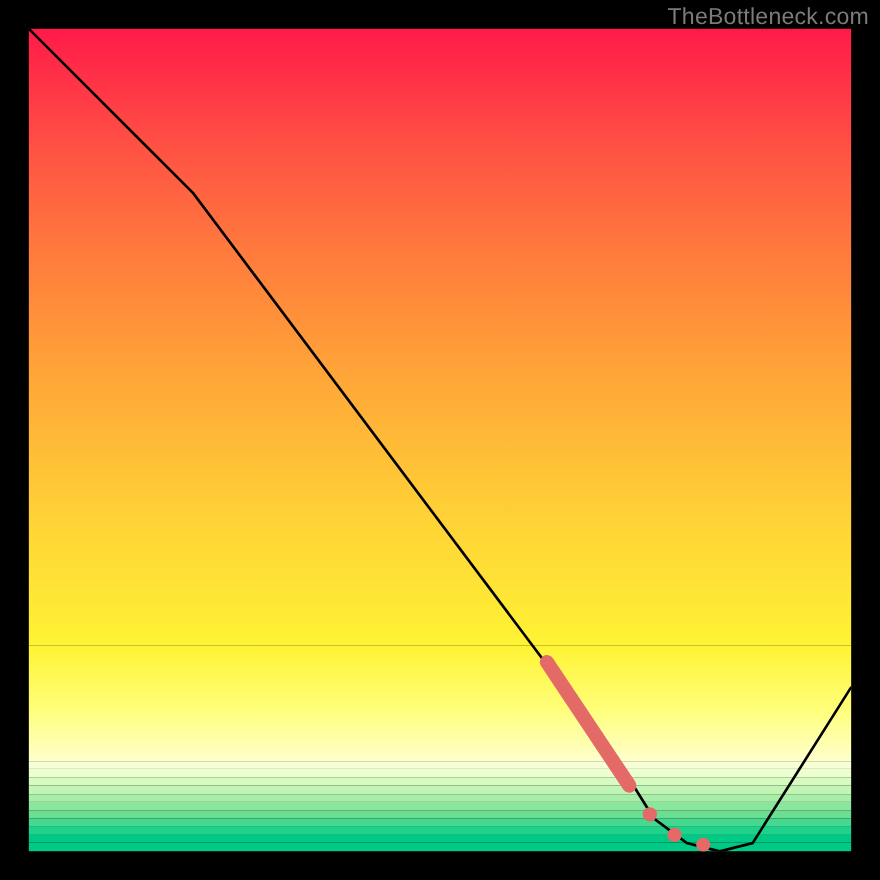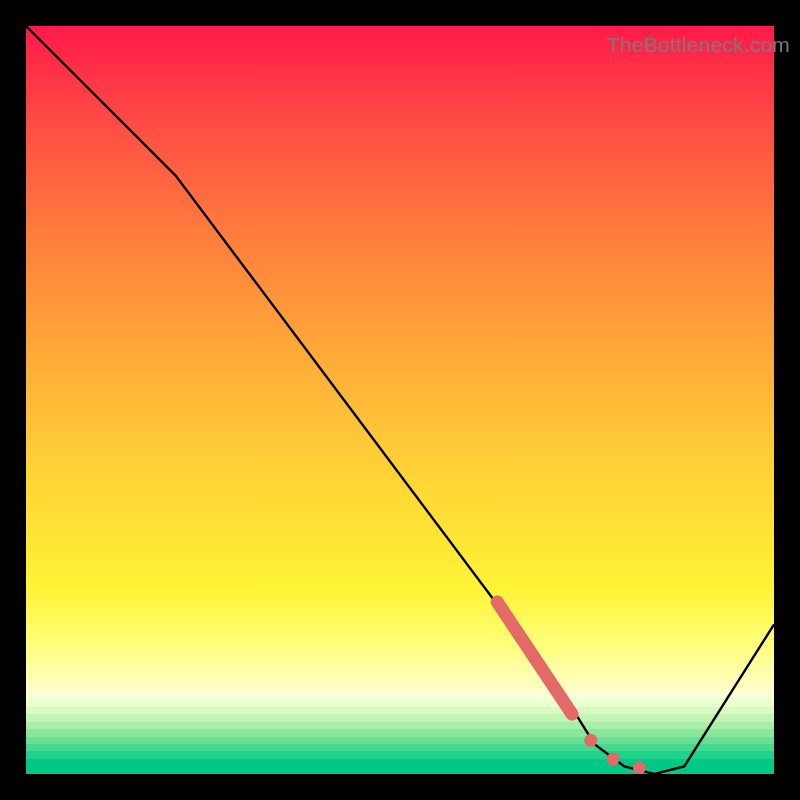--- a/index.html
+++ b/index.html
@@ -72,21 +72,20 @@
     width: 100%;
   }
   .watermark {
     position: absolute;
     top: 4px;
     right: 10px;
     color: #7b7b7b;
     font-size: 21px;
     font-weight: 500;
     letter-spacing: 0.2px;
-    margin-top: 29px;
   }
   svg.curve {
     position: absolute;
     left: 0; top: 0;
     width: 100%;
     height: 100%;
     overflow: visible;
   }
 </style>
 </head>

